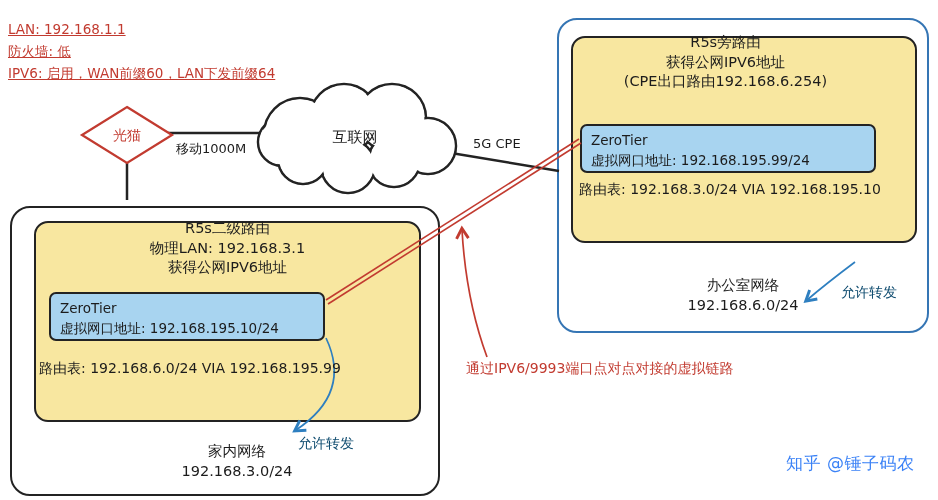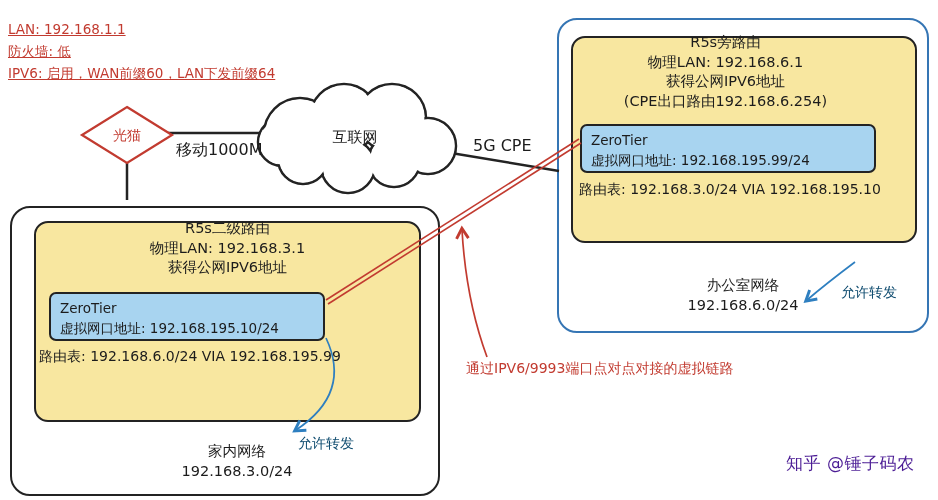--- a/index.html
+++ b/index.html
@@ -10,27 +10,27 @@
   .site{border:2.5px solid #232323;border-radius:20px;}
   .site.office{border-color:#3575b4;}
   .router{background:#f8e7a0;border:2px solid #232323;border-radius:14px;}
   .zt{background:#a8d4f0;border:2px solid #232323;border-radius:7px;padding:4px 9px;
       line-height:20px;font-size:13.5px;z-index:2;}
   svg.layer{position:absolute;left:0;top:0;z-index:3;pointer-events:none;}
   .txt{position:absolute;z-index:4;white-space:nowrap;}
   .center{text-align:center;}
   .red{color:#c23b30;}
   .blue{color:#0c4a6e;}
-  .small{font-size:16px;}
+  .small{font-size:13px;}
   .mid{font-size:14px;}
   .note{font-size:13.5px;line-height:22px;}
   .titleblock{font-size:14.5px;line-height:19.5px;}
   .netblock{font-size:14.5px;line-height:20px;}
   .internet-lbl{font-size:15px;}
-  .watermark{color:#4c1d95;font-size:17px;letter-spacing:0.5px;}
+  .watermark{color:#3b82f6;font-size:17px;letter-spacing:0.5px;}
 </style>
 </head>
 <body>
 
 <div id="canvas">
 
   <div class="box site boxlayer" style="left:10px;top:198px;width:430px;height:290px;"></div>
   <div class="box router boxlayer" style="left:34px;top:213px;width:387px;height:201px;"></div>
   <div class="box site office boxlayer" style="left:557px;top:10px;width:372px;height:315px;"></div>
   <div class="box router boxlayer" style="left:571px;top:28px;width:346px;height:207px;"></div>
@@ -100,30 +100,29 @@
   <div class="txt red mid center" style="left:82px;top:127px;width:90px;">光猫</div>
   <div class="txt small" style="left:176px;top:140px;">移动1000M</div>
   <div class="txt center internet-lbl" style="left:305px;top:128px;width:100px;">互联网</div>
   <div class="txt small" style="left:473px;top:136px;">5G CPE</div>
 
   <div class="txt center titleblock" style="left:34px;top:219px;width:387px;">
     <div>R5s二级路由</div>
     <div>物理LAN: 192.168.3.1</div>
     <div>获得公网IPV6地址</div>
   </div>
-  <div class="txt mid" style="left:39px;top:348px;">路由表: 192.168.6.0/24 VIA 192.168.195.99</div>
+  <div class="txt mid" style="left:39px;top:360px;">路由表: 192.168.6.0/24 VIA 192.168.195.99</div>
   <div class="txt blue mid" style="left:298px;top:435px;">允许转发</div>
   <div class="txt center netblock" style="left:10px;top:441px;width:454px;">
     <div>家内网络</div>
     <div>192.168.3.0/24</div>
   </div>
 
   <div class="txt center titleblock" style="left:571px;top:33px;width:309px;">
     <div>R5s旁路由</div>
-    <div>物理LAN: 192.168.6.1</div>
     <div>获得公网IPV6地址</div>
     <div>(CPE出口路由192.168.6.254)</div>
   </div>
   <div class="txt mid" style="left:579px;top:181px;">路由表: 192.168.3.0/24 VIA 192.168.195.10</div>
   <div class="txt blue mid" style="left:841px;top:284px;">允许转发</div>
   <div class="txt center netblock" style="left:557px;top:275px;width:372px;">
     <div>办公室网络</div>
     <div>192.168.6.0/24</div>
   </div>
 

